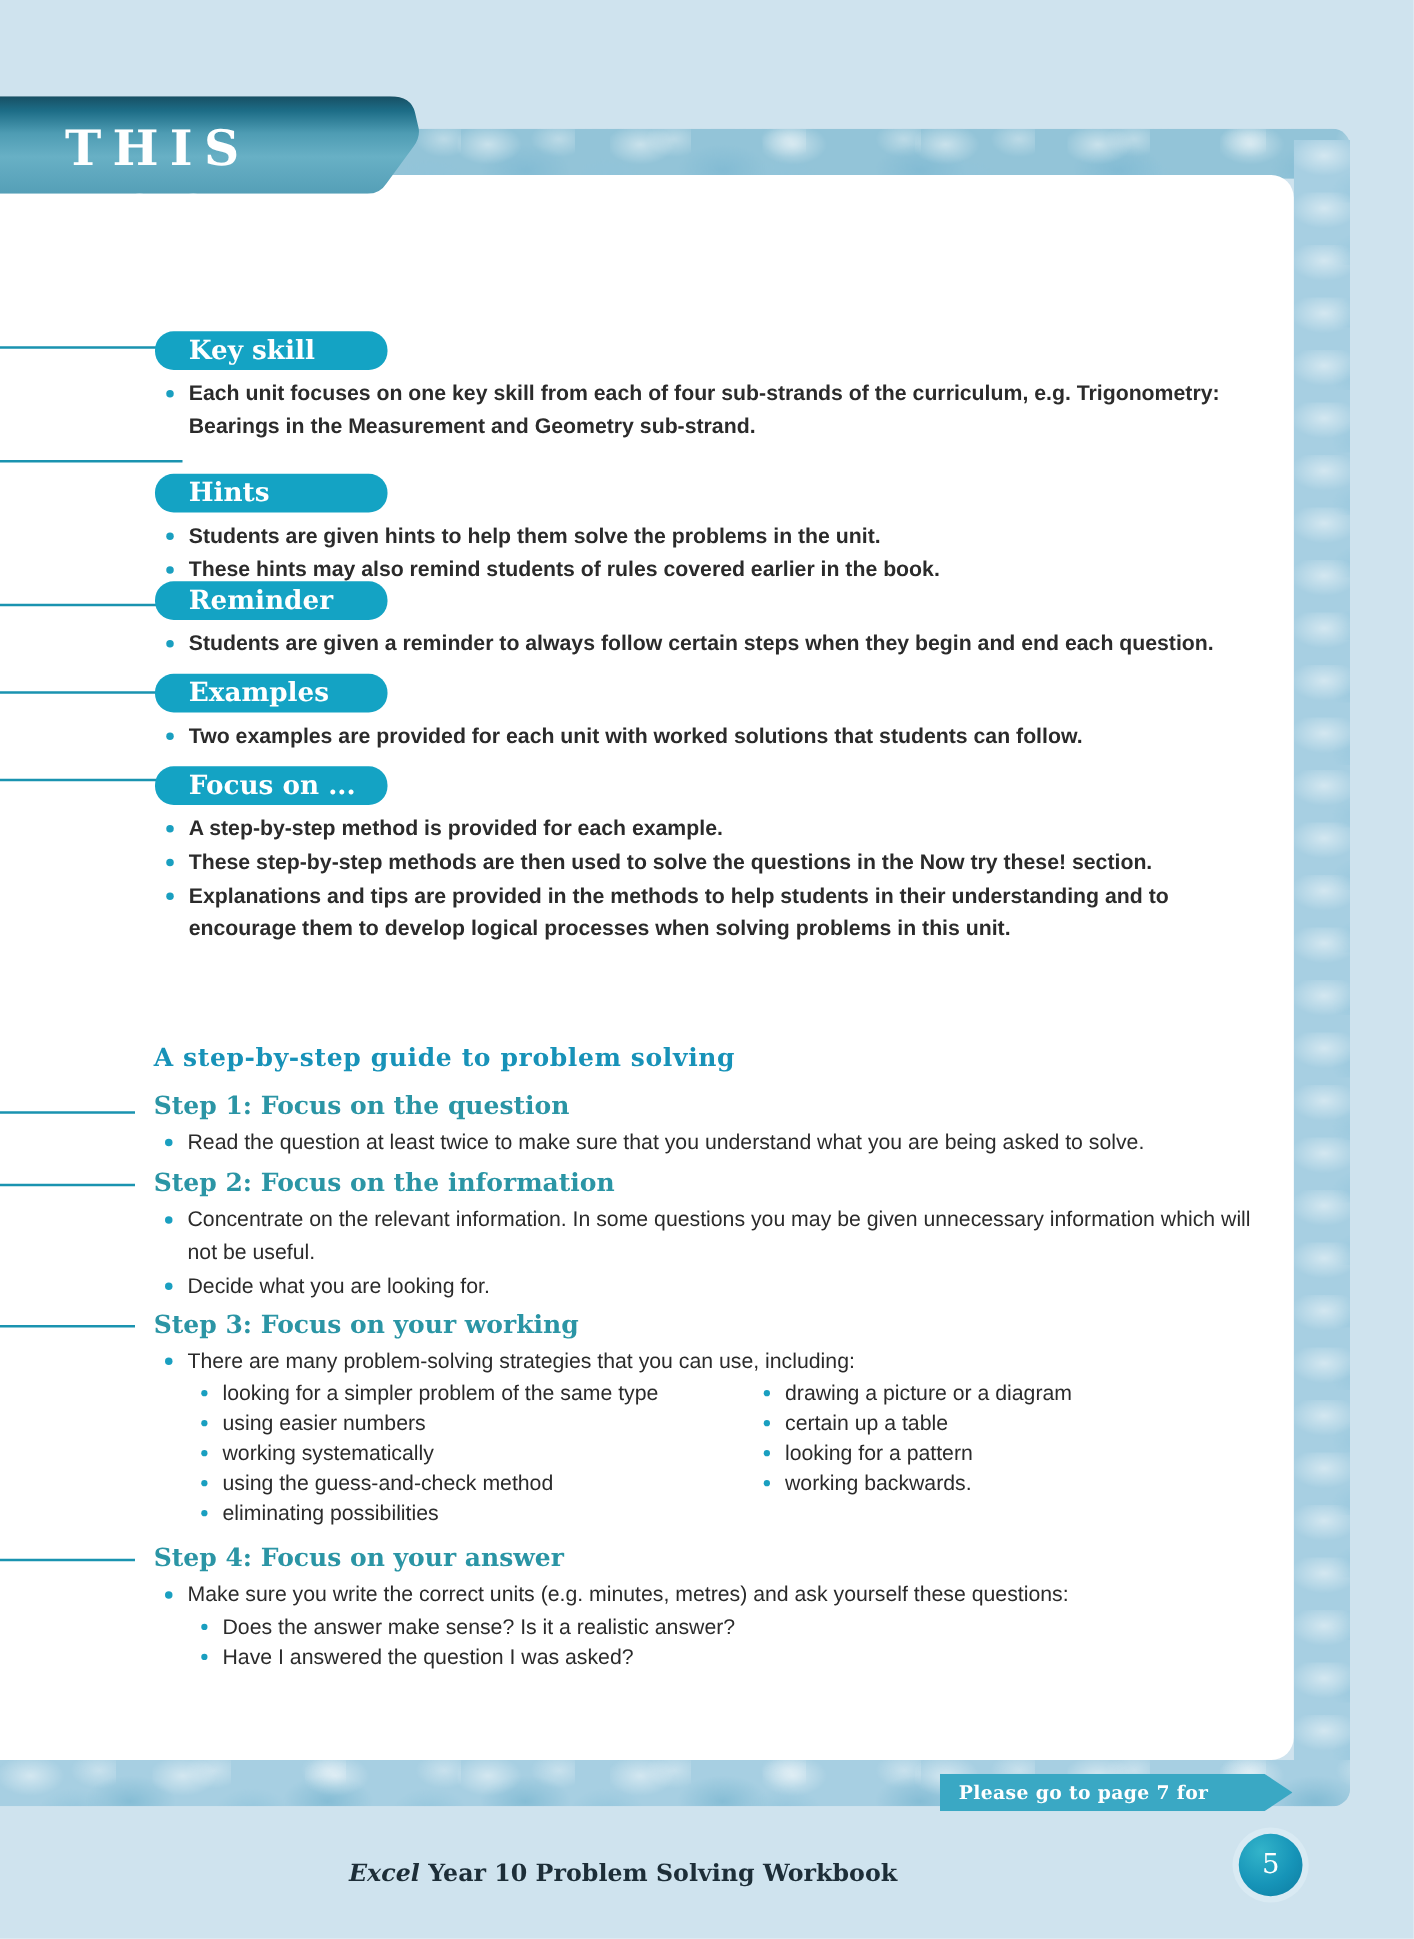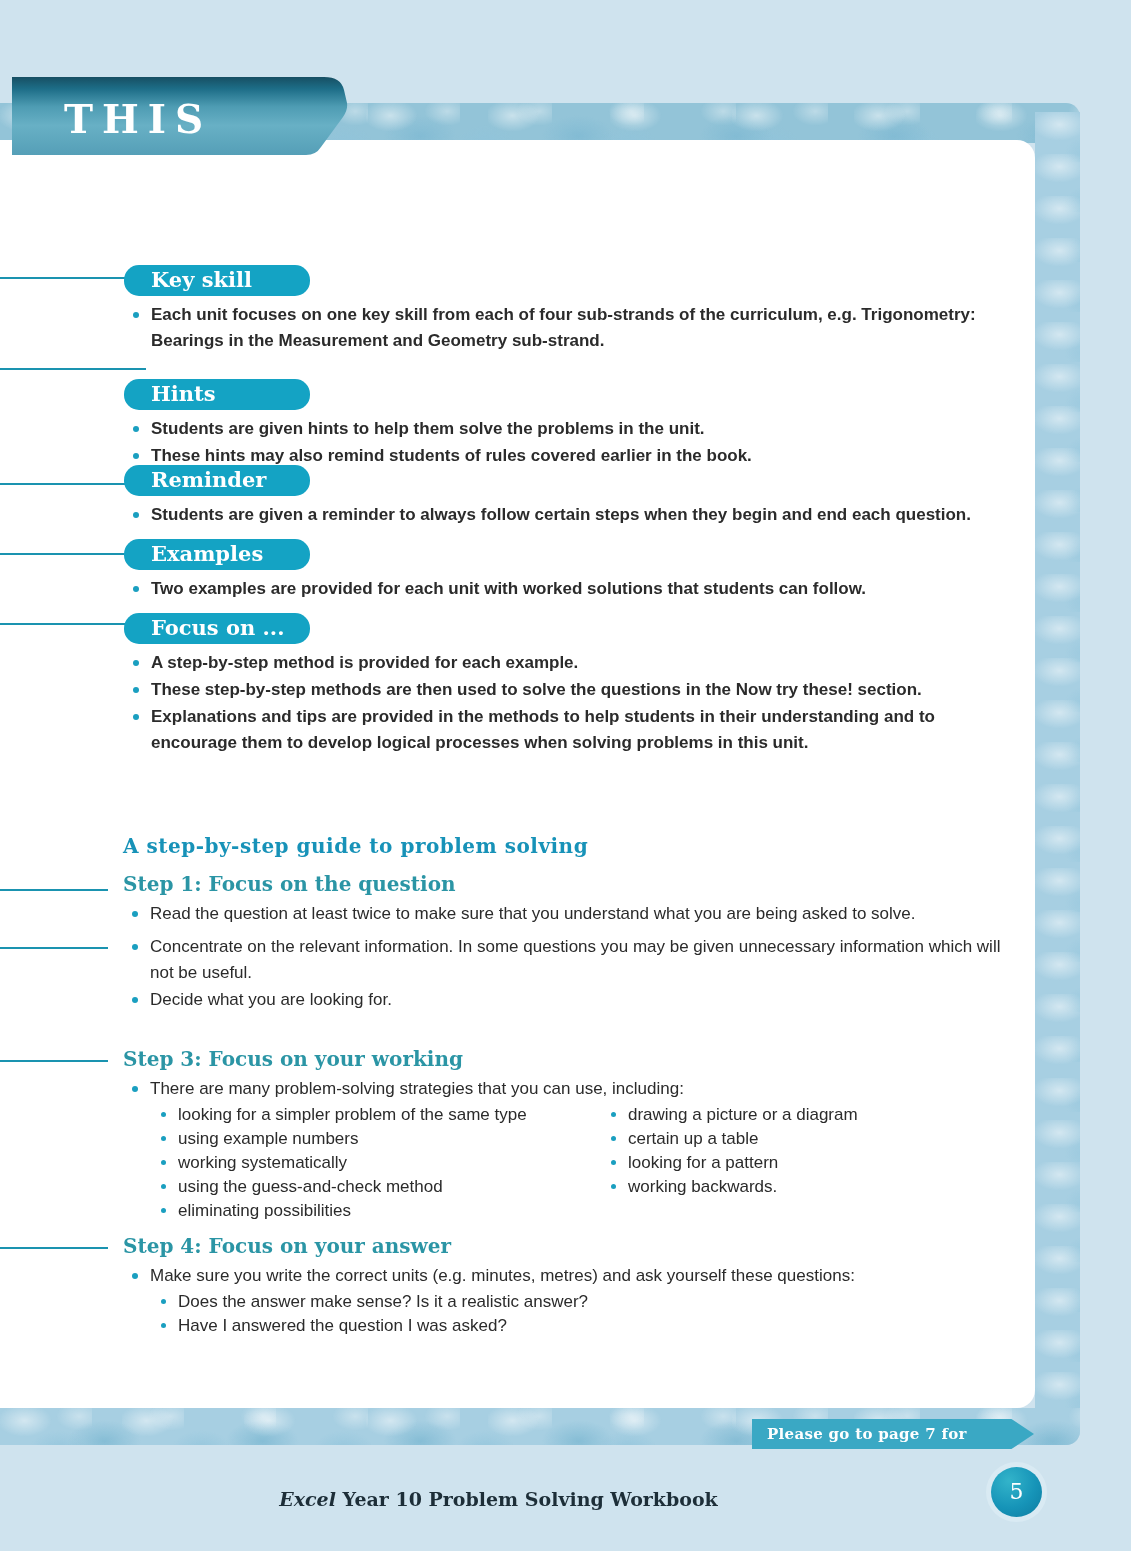--- a/index.html
+++ b/index.html
@@ -27,21 +27,21 @@
   .band-right  { position:absolute; left:1035px; top:112px; width:45px; height:1333px; z-index:0;
                  border-radius:0 0 14px 0; }
   .band-bottom { position:absolute; left:0; top:1408px; width:1080px; height:37px; z-index:0;
                  border-radius:0 0 14px 0; }
   
   .card {
     position:absolute; left:0; top:140px; width:1035px; height:1268px;
     background:#ffffff; border-radius:0 18px 18px 0; z-index:1;
   }
   
-  .banner { position:absolute; left:0; top:77px; width:372px; height:78px; z-index:4;margin-left:12px; }
+  .banner { position:absolute; left:0; top:77px; width:372px; height:78px; z-index:4; }
   .banner svg { display:block; }
   .banner-title {
     position:absolute; left:52px; top:16px; height:52px; line-height:52px;
     font-family:"DejaVu Serif", serif; font-weight:600; font-size:39px;
     letter-spacing:9px; color:#ffffff;
   }
   
   .tab-line, .step-line { position:absolute; left:0; height:2px; background:#1a93b0; z-index:2; }
   .tab-line  { width:146px; }
   .step-line { width:108px; }
@@ -182,35 +182,36 @@
 <div class="guide-title">A step-by-step guide to problem solving</div>
 
 <div class="step" style="top:872px">
   <div class="step-heading">Step 1: Focus on the question</div>
   <ul class="bullets">
     <li>Read the question at least twice to make sure that you understand what you are being asked to solve.</li>
   </ul>
 </div>
 
 <div class="step" style="top:934px">
+  <div class="step-heading">Step 2: Focus on the information</div>
   <ul class="bullets">
     <li>Concentrate on the relevant information. In some questions you may be given unnecessary information which will not be useful.</li>
     <li>Decide what you are looking for.</li>
   </ul>
 </div>
 
 <div class="step" style="top:1047px">
   <div class="step-heading">Step 3: Focus on your working</div>
   <ul class="bullets">
     <li>There are many problem-solving strategies that you can use, including:</li>
   </ul>
   <div class="sub-cols">
     <ul class="subs sub-col1">
       <li>looking for a simpler problem of the same type</li>
-      <li>using example numbers</li>
+      <li>using easier numbers</li>
       <li>working systematically</li>
       <li>using the guess-and-check method</li>
       <li>eliminating possibilities</li>
     </ul>
     <ul class="subs">
       <li>drawing a picture or a diagram</li>
       <li>certain up a table</li>
       <li>looking for a pattern</li>
       <li>working backwards.</li>
     </ul>

